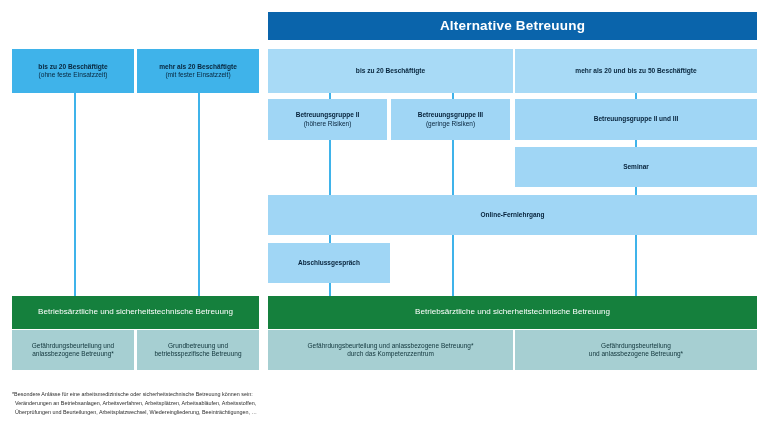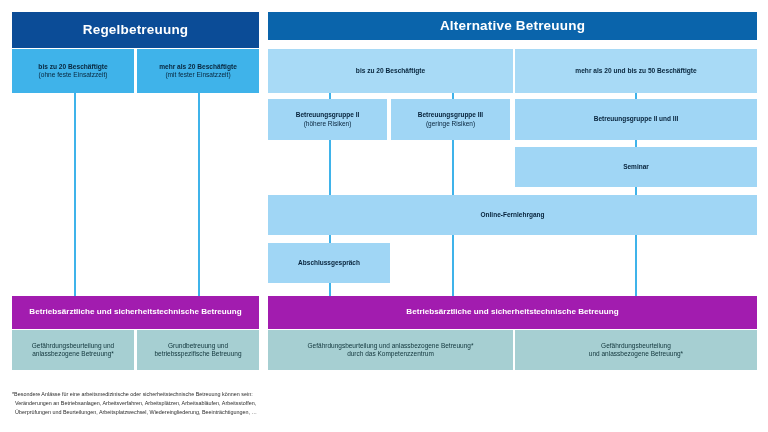--- a/index.html
+++ b/index.html
@@ -46,23 +46,23 @@
     background: #a8daf6;
     color: #08263d;
     font-weight: bold;
   }
   .step-blue {
     background: #a0d6f5;
     color: #06223a;
     font-weight: bold;
   }
   .teal-dark {
-    background: #a21caf;
+    background: #15803d;
     color: #ffffff;
-    font-weight: bold;
+    font-weight: normal;
   }
   .teal-light {
     background: #a6cfd2;
     color: #10343a;
     font-weight: normal;
   }
   .connector {
     position: absolute;
     background: #3fb3ea;
     width: 1.6px;
@@ -92,21 +92,20 @@
 <body>
 
 <div id="diagram">
 
   <div class="connector" style="left:74px; top:93px; height:206px;"></div>
   <div class="connector" style="left:198px; top:93px; height:206px;"></div>
   <div class="connector" style="left:329px; top:93px; height:206px;"></div>
   <div class="connector" style="left:452px; top:93px; height:206px;"></div>
   <div class="connector" style="left:635px; top:93px; height:206px;"></div>
 
-  <div class="box hdr-dark-blue t-title-lg" style="left:12px; top:12px; width:247px; height:36px;">Regelbetreuung</div>
 
   <div class="box sub-mid-blue t-sub" style="left:12px; top:49px; width:122px; height:44px;">
     <span>
       <span class="strong-line">bis zu 20 Beschäftigte</span>
       <span class="line2">(ohne feste Einsatzzeit)</span>
     </span>
   </div>
 
   <div class="box sub-mid-blue t-sub" style="left:137px; top:49px; width:122px; height:44px;">
     <span>

